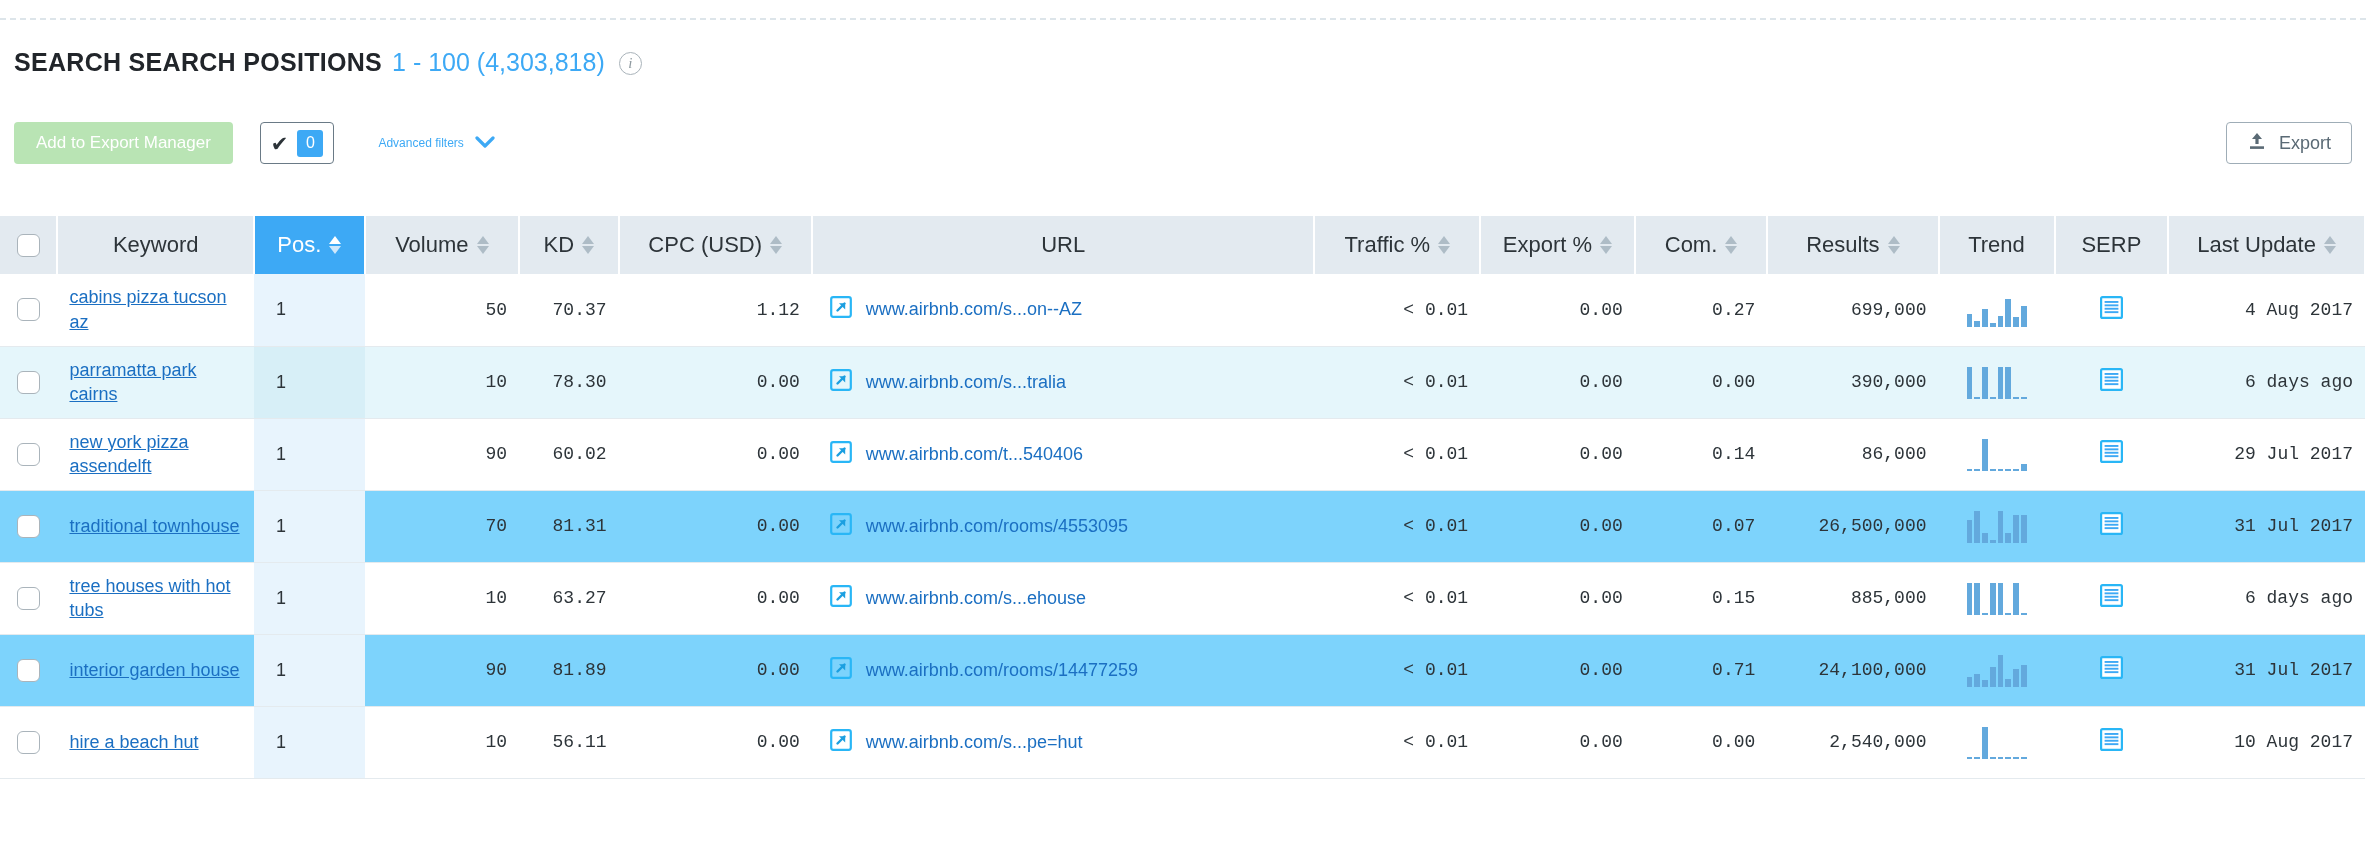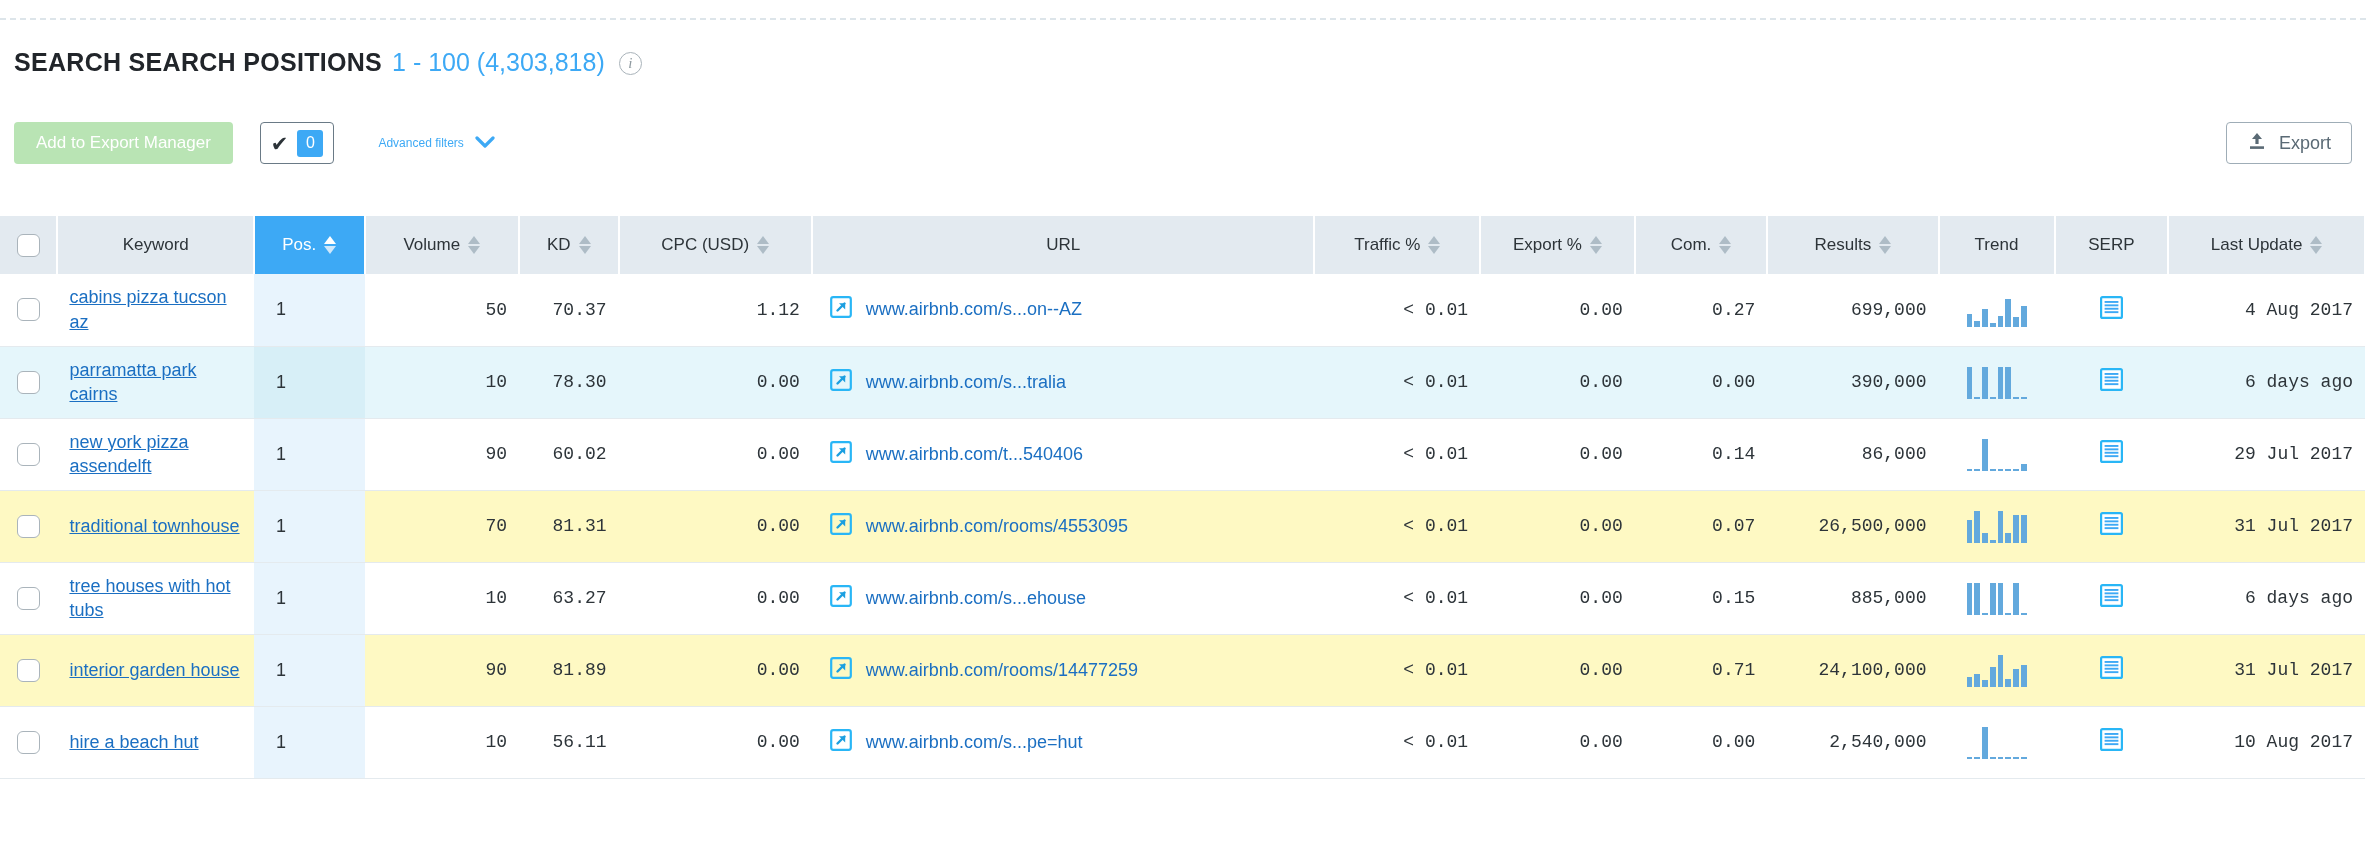--- a/index.html
+++ b/index.html
@@ -89,21 +89,21 @@
     color:#5a6a75; font-size:18px;
     display:flex; align-items:center; gap:12px; cursor:pointer;
   }
 
   
   .tbl-wrap { position:absolute; top:216px; left:0; right:0; bottom:0; }
   table { width:100%; border-collapse:collapse; table-layout:fixed; }
 
   thead th {
     background:#e3eaf0; color:#2d3439;
-    font-size:17px; font-weight:normal;
+    font-size:22px; font-weight:normal;
     height:58px; padding:0 0;
     border-right:2px solid #ffffff;
     vertical-align:middle;
     white-space:nowrap;
   }
   thead th.sorted { background:#3da9f5; color:#ffffff; }
   .th-in { display:flex; align-items:center; justify-content:center; gap:8px; }
   .th-in.right { justify-content:center; }
   .sorter { display:inline-flex; flex-direction:column; gap:2px; line-height:0; }
   .sorter i {
@@ -114,21 +114,21 @@
   .sorter i.down { border-top:8px solid #aebcc6; }
   th.sorted .sorter i.up   { border-bottom-color:#ffffff; }
   th.sorted .sorter i.down { border-top-color:#cfe8fb; }
 
   tbody td {
     font-size:18px; color:#2d3439;
     padding:0 12px; height:72px;
     border-bottom:1.5px solid #e4eaee;
     vertical-align:middle;
   }
-  tr.row-alt td { background:#fef9c3; }
+  tr.row-alt td { background:#7dd3fc; }
   tr.row-hl  td { background:#e5f6fb; }
   td.pos-cell { background:#e8f4fd !important; text-align:left; padding-left:22px; }
   tr.row-hl td.pos-cell { background:#d7eff7 !important; }
   td.num { text-align:right;font-family:Liberation Mono, monospace; }
   td.center { text-align:center; }
 
   .cbx {
     width:23px; height:23px; border:1.5px solid #aab4bb;
     border-radius:6px; background:#fff; display:block; margin:0 auto;
     cursor:pointer;

